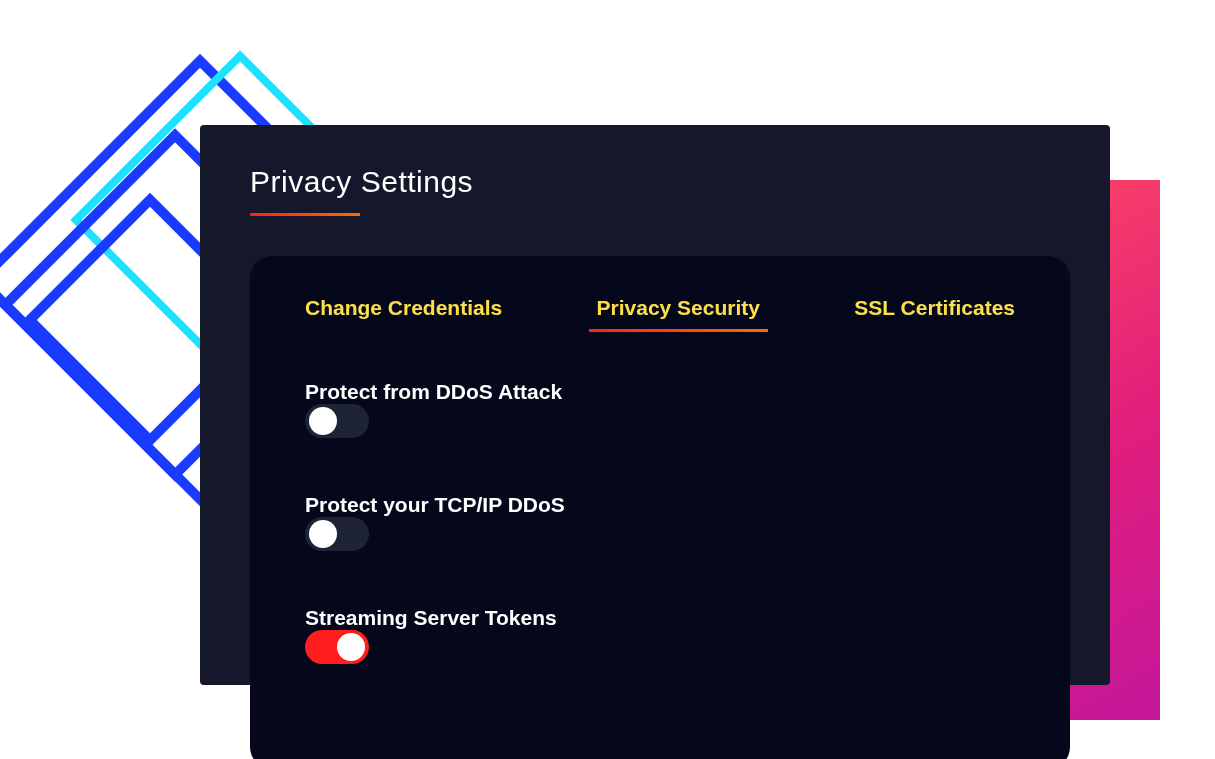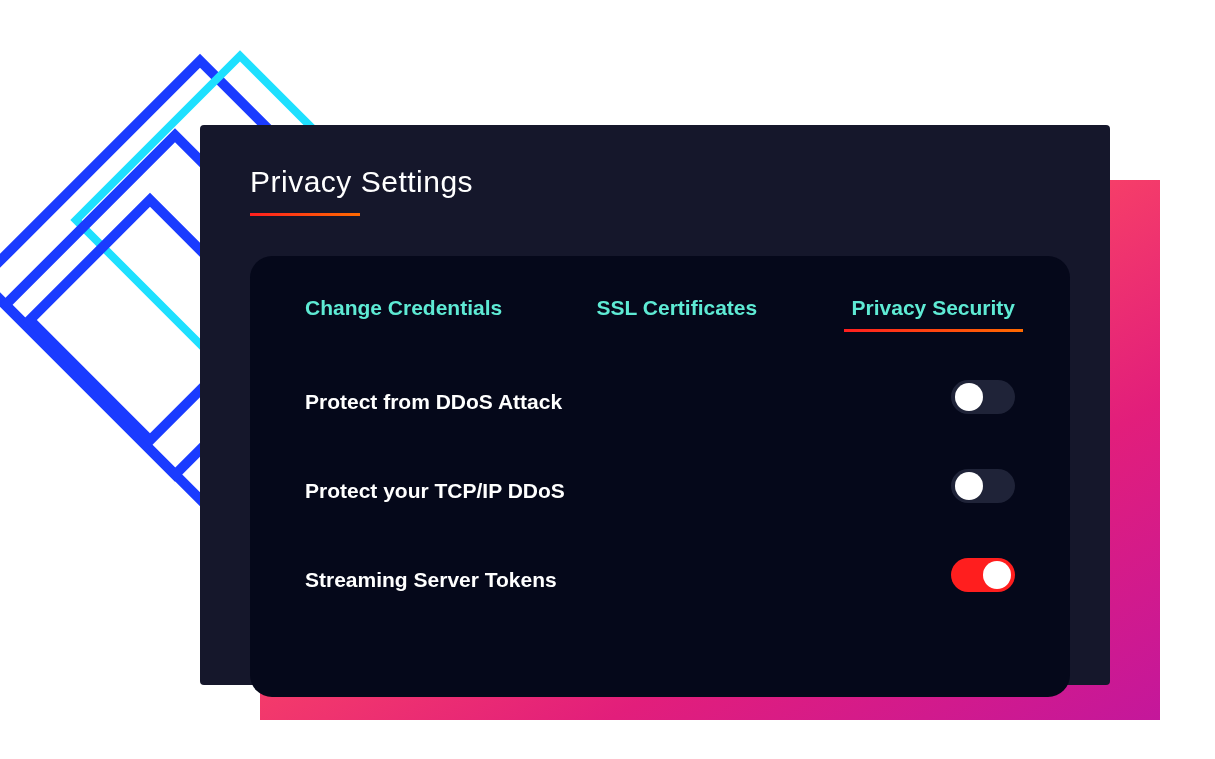--- a/index.html
+++ b/index.html
@@ -98,41 +98,42 @@
 
   .tabs {
     display: flex;
     justify-content: space-between;
     gap: 20px;
     margin-bottom: 50px;
   }
   .tab {
     font-size: 21px;
     font-weight: 600;
-    color: #5eead4;
+    color: #fde047;
     cursor: pointer;
     padding-bottom: 10px;
     position: relative;
     white-space: nowrap;
   }
   .tab.active::after {
     content: "";
     position: absolute;
     left: -8px;
     right: -8px;
     bottom: -2px;
     height: 3px;
     background: linear-gradient(90deg, #ff1f1f 0%, #ff6a00 100%);
   }
 
   .row {
     display: flex;
-    align-items: flex-end;
+    align-items: flex-start;
     justify-content: space-between;
     margin-bottom: 55px;
+    flex-direction: column;
   }
   .row:last-child { }
   .row-label {
     font-size: 21px;
     font-weight: 700;
     color: #ffffff;
   }
 
   .toggle {
     width: 64px;
@@ -172,22 +173,22 @@
 
 <div class="panel">
 
   <h1 class="panel-title">Privacy Settings</h1>
   <div class="title-underline"></div>
 
   <div class="inner">
 
     <div class="tabs">
       <div class="tab">Change Credentials</div>
+      <div class="tab active">Privacy Security</div>
       <div class="tab">SSL Certificates</div>
-      <div class="tab active">Privacy Security</div>
     </div>
 
     <div class="row">
       <span class="row-label">Protect from DDoS Attack</span>
       <div class="toggle off">
         <div class="knob"></div>
       </div>
     </div>
 
     <div class="row">

